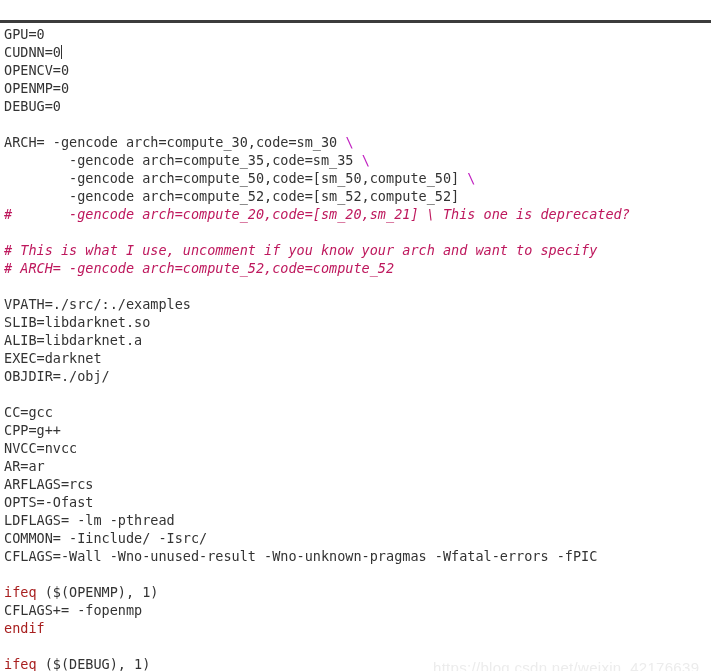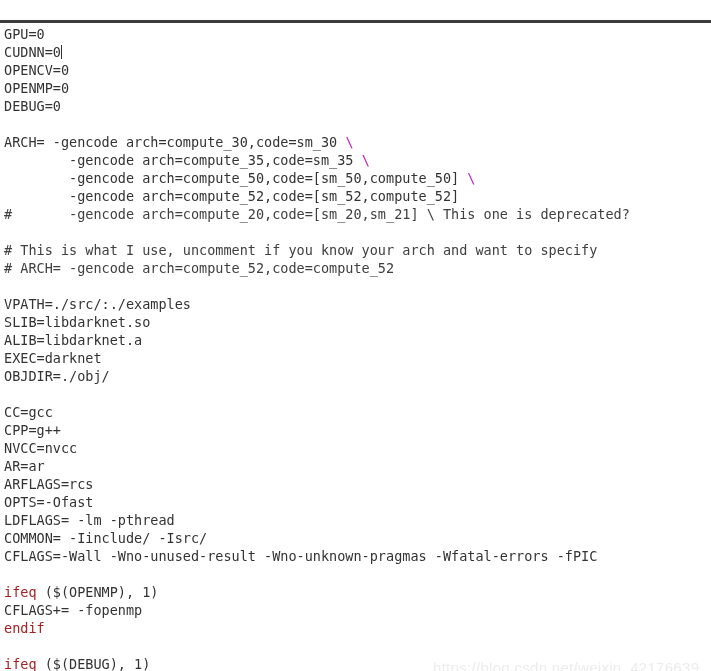--- a/index.html
+++ b/index.html
@@ -36,21 +36,21 @@
     color: #333333;
     white-space: pre;
     letter-spacing: 0px;
   }
   .line {
     height: 18px;
     white-space: pre;
     padding-left: 4px;
   }
   .tok-plain   { color: #333333; }
-  .tok-comment { color: #404040; }
+  .tok-comment { color: #be185d; font-style: italic; }
   .tok-cont    { color: #c020c0; }
   .tok-keyword { color: #a81f1f; font-weight: normal; }
   #caret {
     display: inline-block;
     width: 1px;
     height: 14px;
     background: #333333;
     vertical-align: -2px;
     margin-left: 0px;
   }

